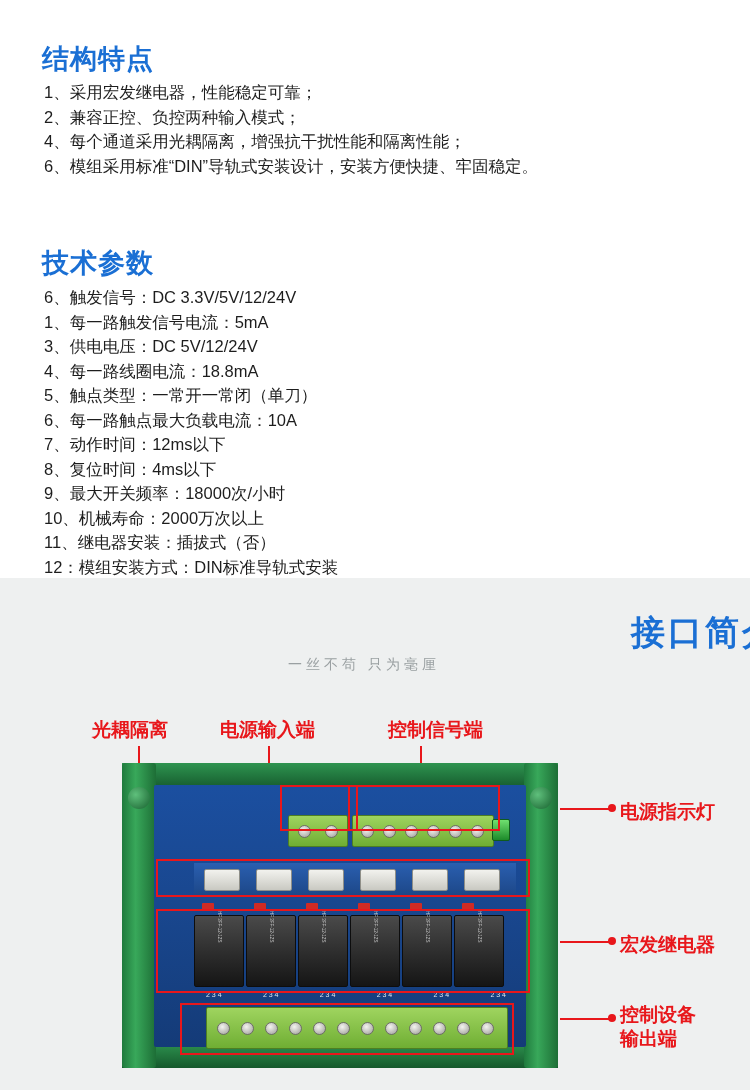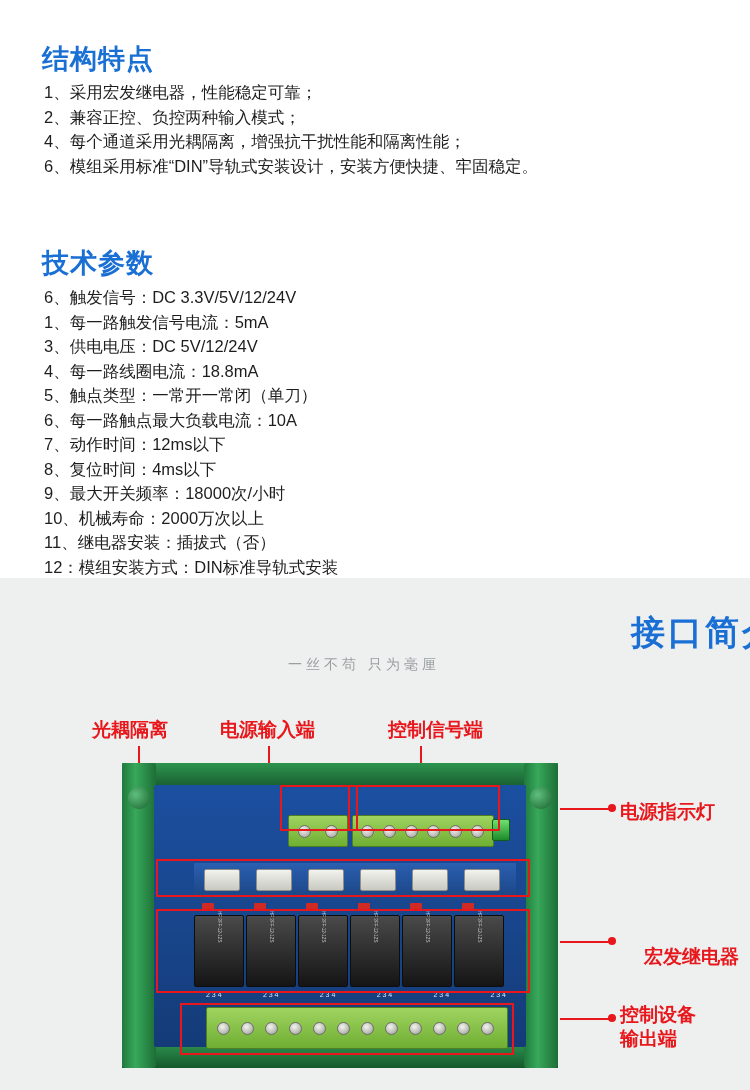--- a/index.html
+++ b/index.html
@@ -99,21 +99,21 @@
     color: #e8171b;
     font-size: 19px;
     font-weight: bold;
     line-height: 24px;
     white-space: nowrap;
   }
   #callout-opto      { left: 92px;  top: 140px; }
   #callout-power-in  { left: 220px; top: 140px; }
   #callout-signal    { left: 370px; top: 140px; margin-left: 18px; }
   #callout-led       { left: 620px; top: 222px; }
-  #callout-relay     { left: 620px; top: 367px; margin-left: 24px; }
+  #callout-relay     { left: 620px; top: 355px; }
   #callout-output    { left: 620px; top: 425px; }
 
   
   .lead {
     position: absolute;
     background: #e8171b;
   }
   .dot {
     position: absolute;
     width: 8px;

